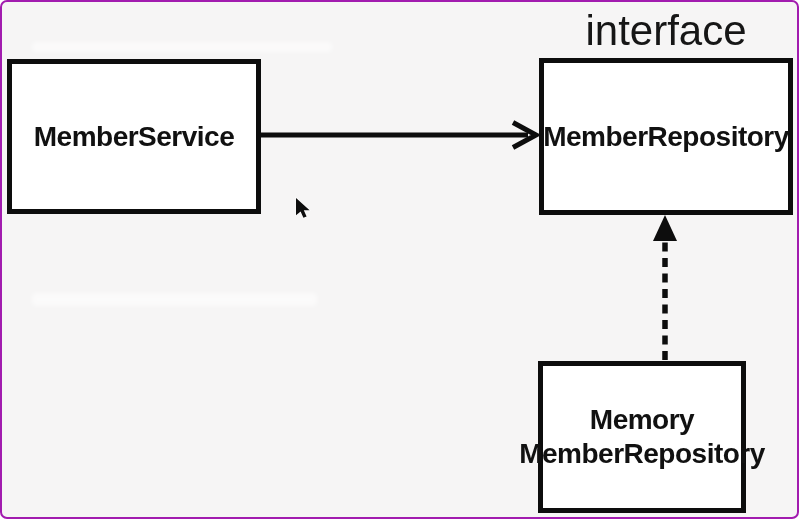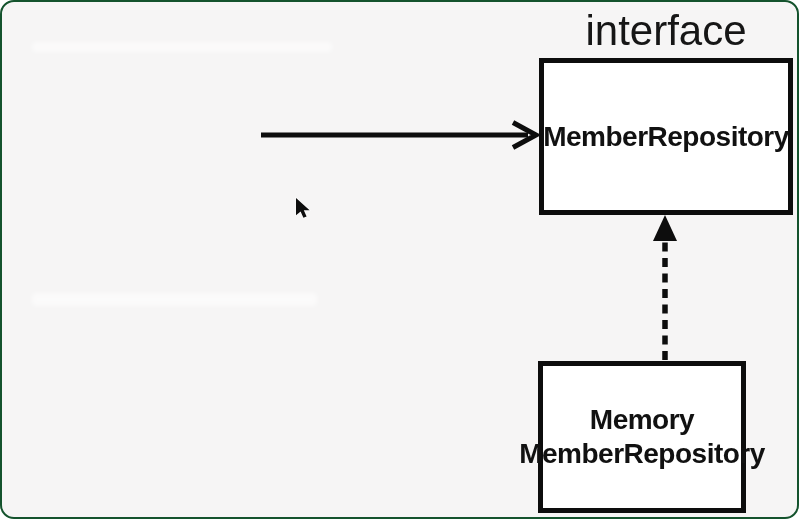--- a/index.html
+++ b/index.html
@@ -2,22 +2,22 @@
 <html><head>
 <meta charset="utf-8">
 <style>
   html, body { margin: 0; padding: 0; background: #ffffff; }
   .frame {
     position: relative;
     width: 799px;
     height: 519px;
     box-sizing: border-box;
     background: #f6f5f5;
-    border: 2px solid #14532d;
-    border-radius: 14px;
+    border: 2px solid #a21caf;
+    border-radius: 7px;
     overflow: hidden;
     font-family: "Liberation Sans", sans-serif;
   }
   .ghost {
     position: absolute;
     background: rgba(255,255,255,0.55);
     filter: blur(2px);
     border-radius: 4px;
     pointer-events: none;
   }
@@ -71,20 +71,23 @@
 <body>
 
 <div class="frame">
 
   <div class="ghost g1"></div>
   <div class="ghost g2"></div>
   <div class="ghost g3"></div>
 
   <div class="stereotype">interface</div>
 
+  <div class="node" id="node-member-service">
+    <span class="node-label">MemberService</span>
+  </div>
 
   <div class="node" id="node-member-repository">
     <span class="node-label">MemberRepository</span>
   </div>
 
   <div class="node" id="node-memory-member-repository">
     <span class="node-label">Memory</span>
     <span class="node-label">MemberRepository</span>
   </div>
 

